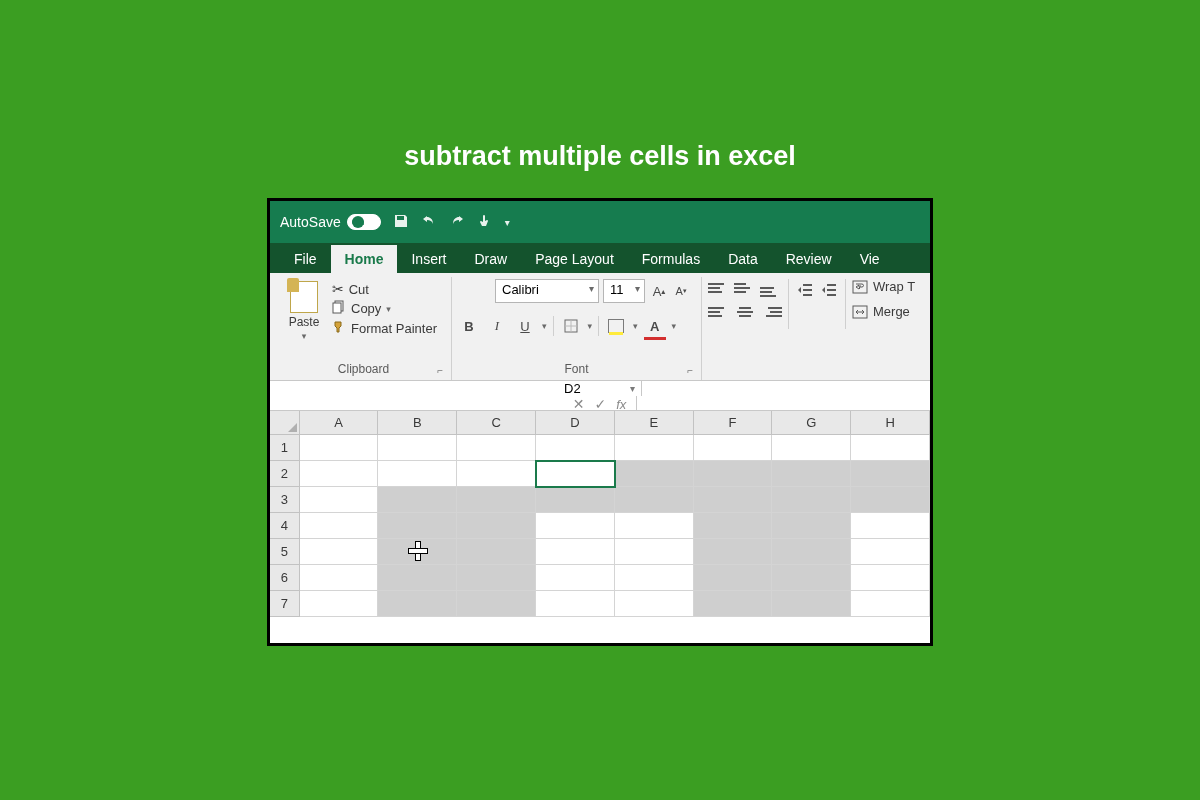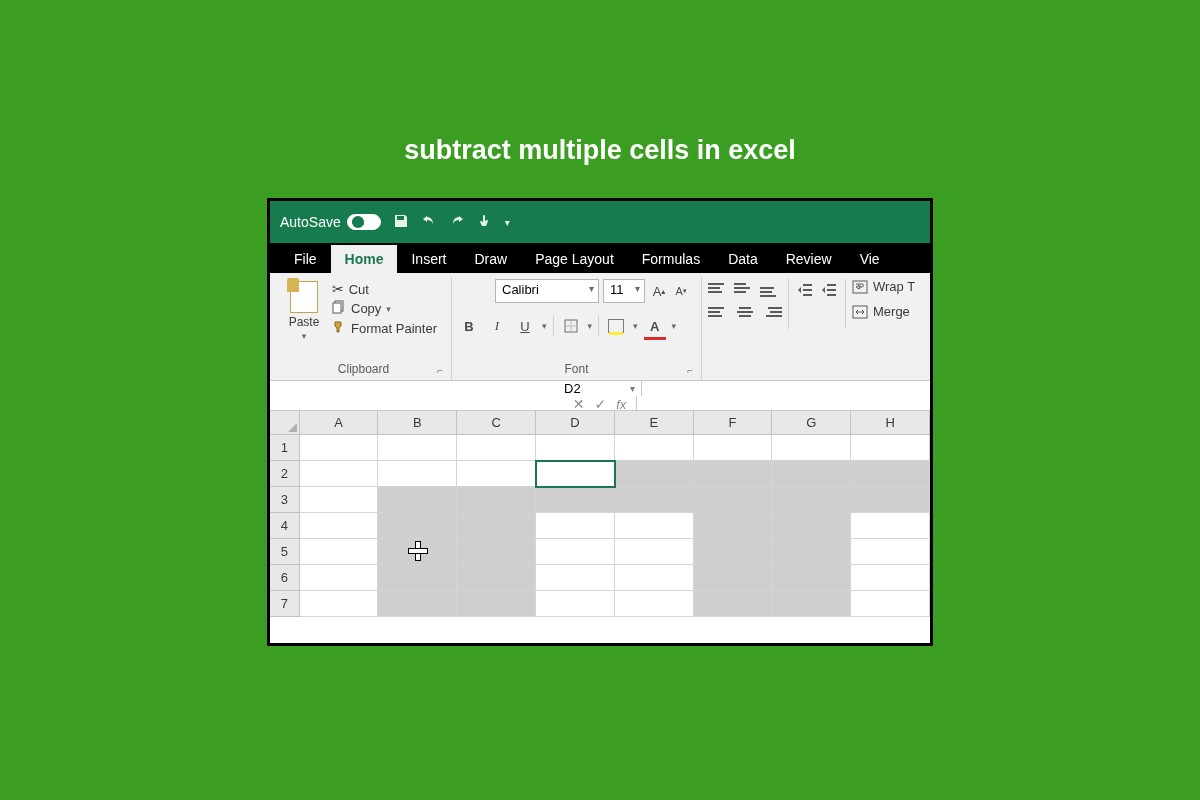--- a/index.html
+++ b/index.html
@@ -3,21 +3,21 @@
 <meta charset="utf-8">
 <style>
 * { box-sizing: border-box; margin: 0; padding: 0; }
 body {
   width: 1200px; height: 800px;
   background: #3b9e22;
   font-family: "Segoe UI", Arial, sans-serif;
   position: relative;
 }
 .heading {
-  position: absolute; top: 135px; left: 0; width: 100%;
+  position: absolute; top: 141px; left: 0; width: 100%;
   text-align: center; color: #fff; font-weight: 700; font-size: 27px;
 }
 .excel-window {
   position: absolute; left: 267px; top: 198px;
   width: 666px; height: 448px;
   border: 3px solid #000; background: #f1f1f1;
   overflow: hidden;
 }
 .qat {
   height: 42px; background: #167c4f;
@@ -27,21 +27,21 @@
 .toggle {
   width: 34px; height: 16px; border: 1.5px solid #fff; border-radius: 10px;
   display: flex; align-items: center; padding: 0 2px; font-size: 9px; color: #167c4f;
   background: #fff; justify-content: flex-start; position: relative;
 }
 .toggle .knob { width: 12px; height: 12px; border-radius: 50%; background: #167c4f; margin-left: 2px; }
 .toggle .on-lbl { position: absolute; left: 4px; font-weight: bold; }
 .qat-icon { color: #fff; font-size: 15px; opacity: 0.9; }
 .qat svg { fill: #fff; }
 .tabs {
-  height: 30px; background: #000000; display: flex; align-items: flex-end;
+  height: 30px; background: #14532d; display: flex; align-items: flex-end;
   padding-left: 10px; gap: 0;
 }
 .tab {
   padding: 6px 14px 6px; color: #fff; font-size: 14px; cursor: pointer;
 }
 .tab.active { background: #f1f1f1; color: #1a7a4b; font-weight: 700; }
 .ribbon {
   height: 108px; background: #f1f1f1; border-bottom: 1px solid #c8c8c8;
   display: flex; padding: 4px 6px 0;
 }

